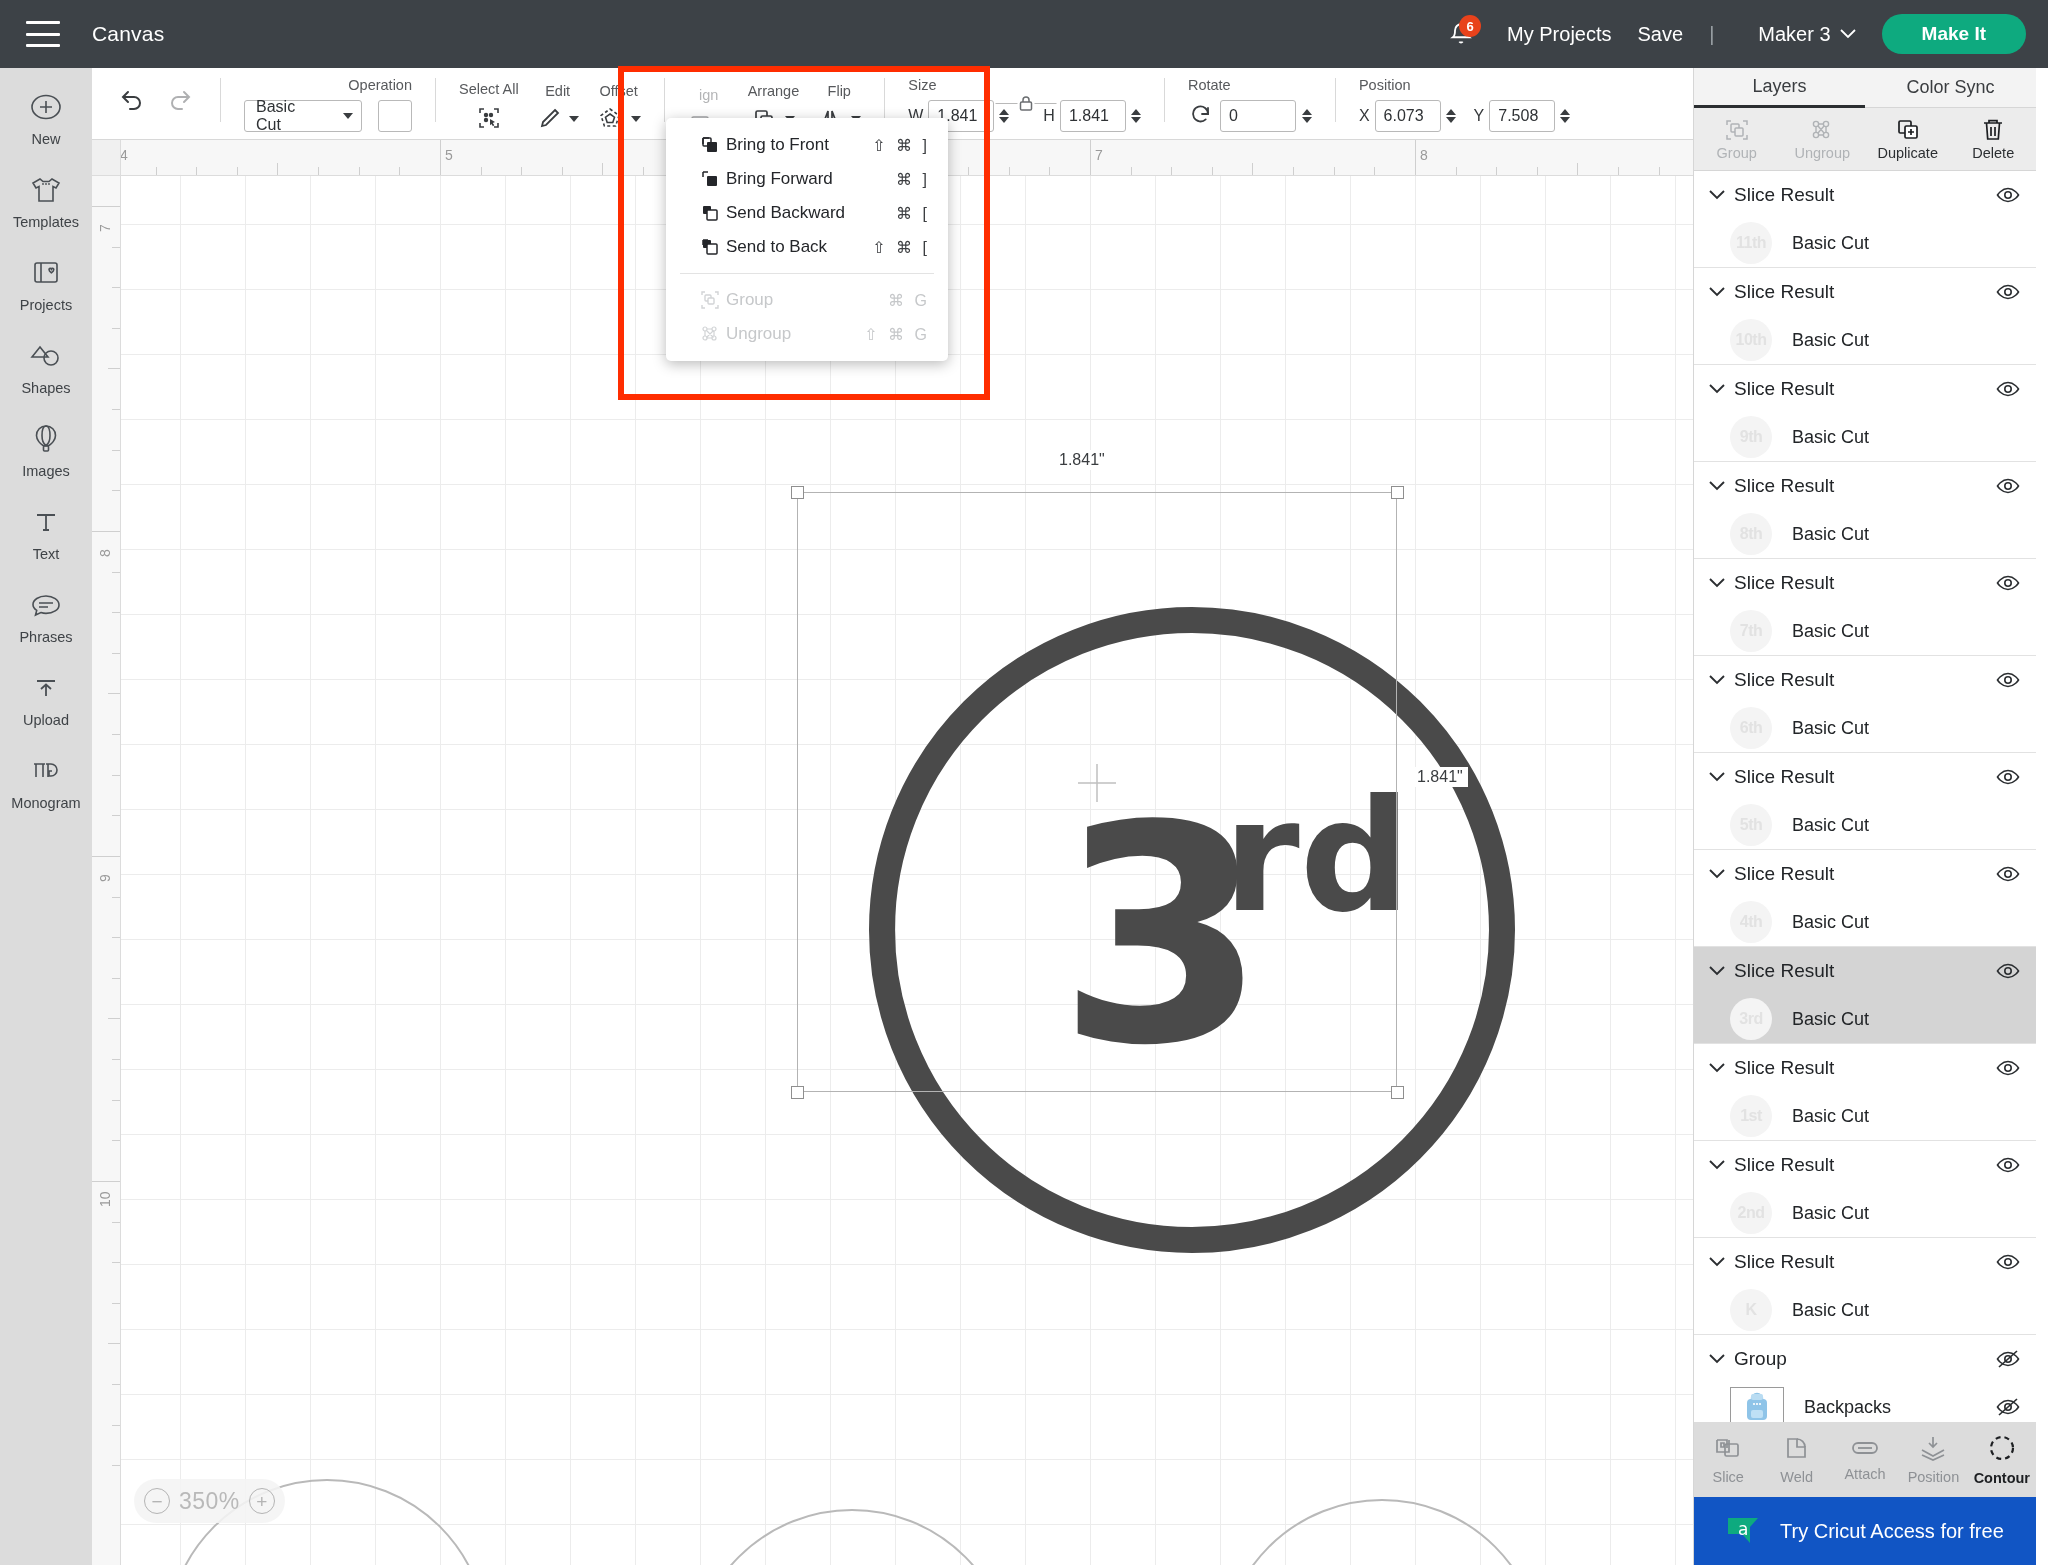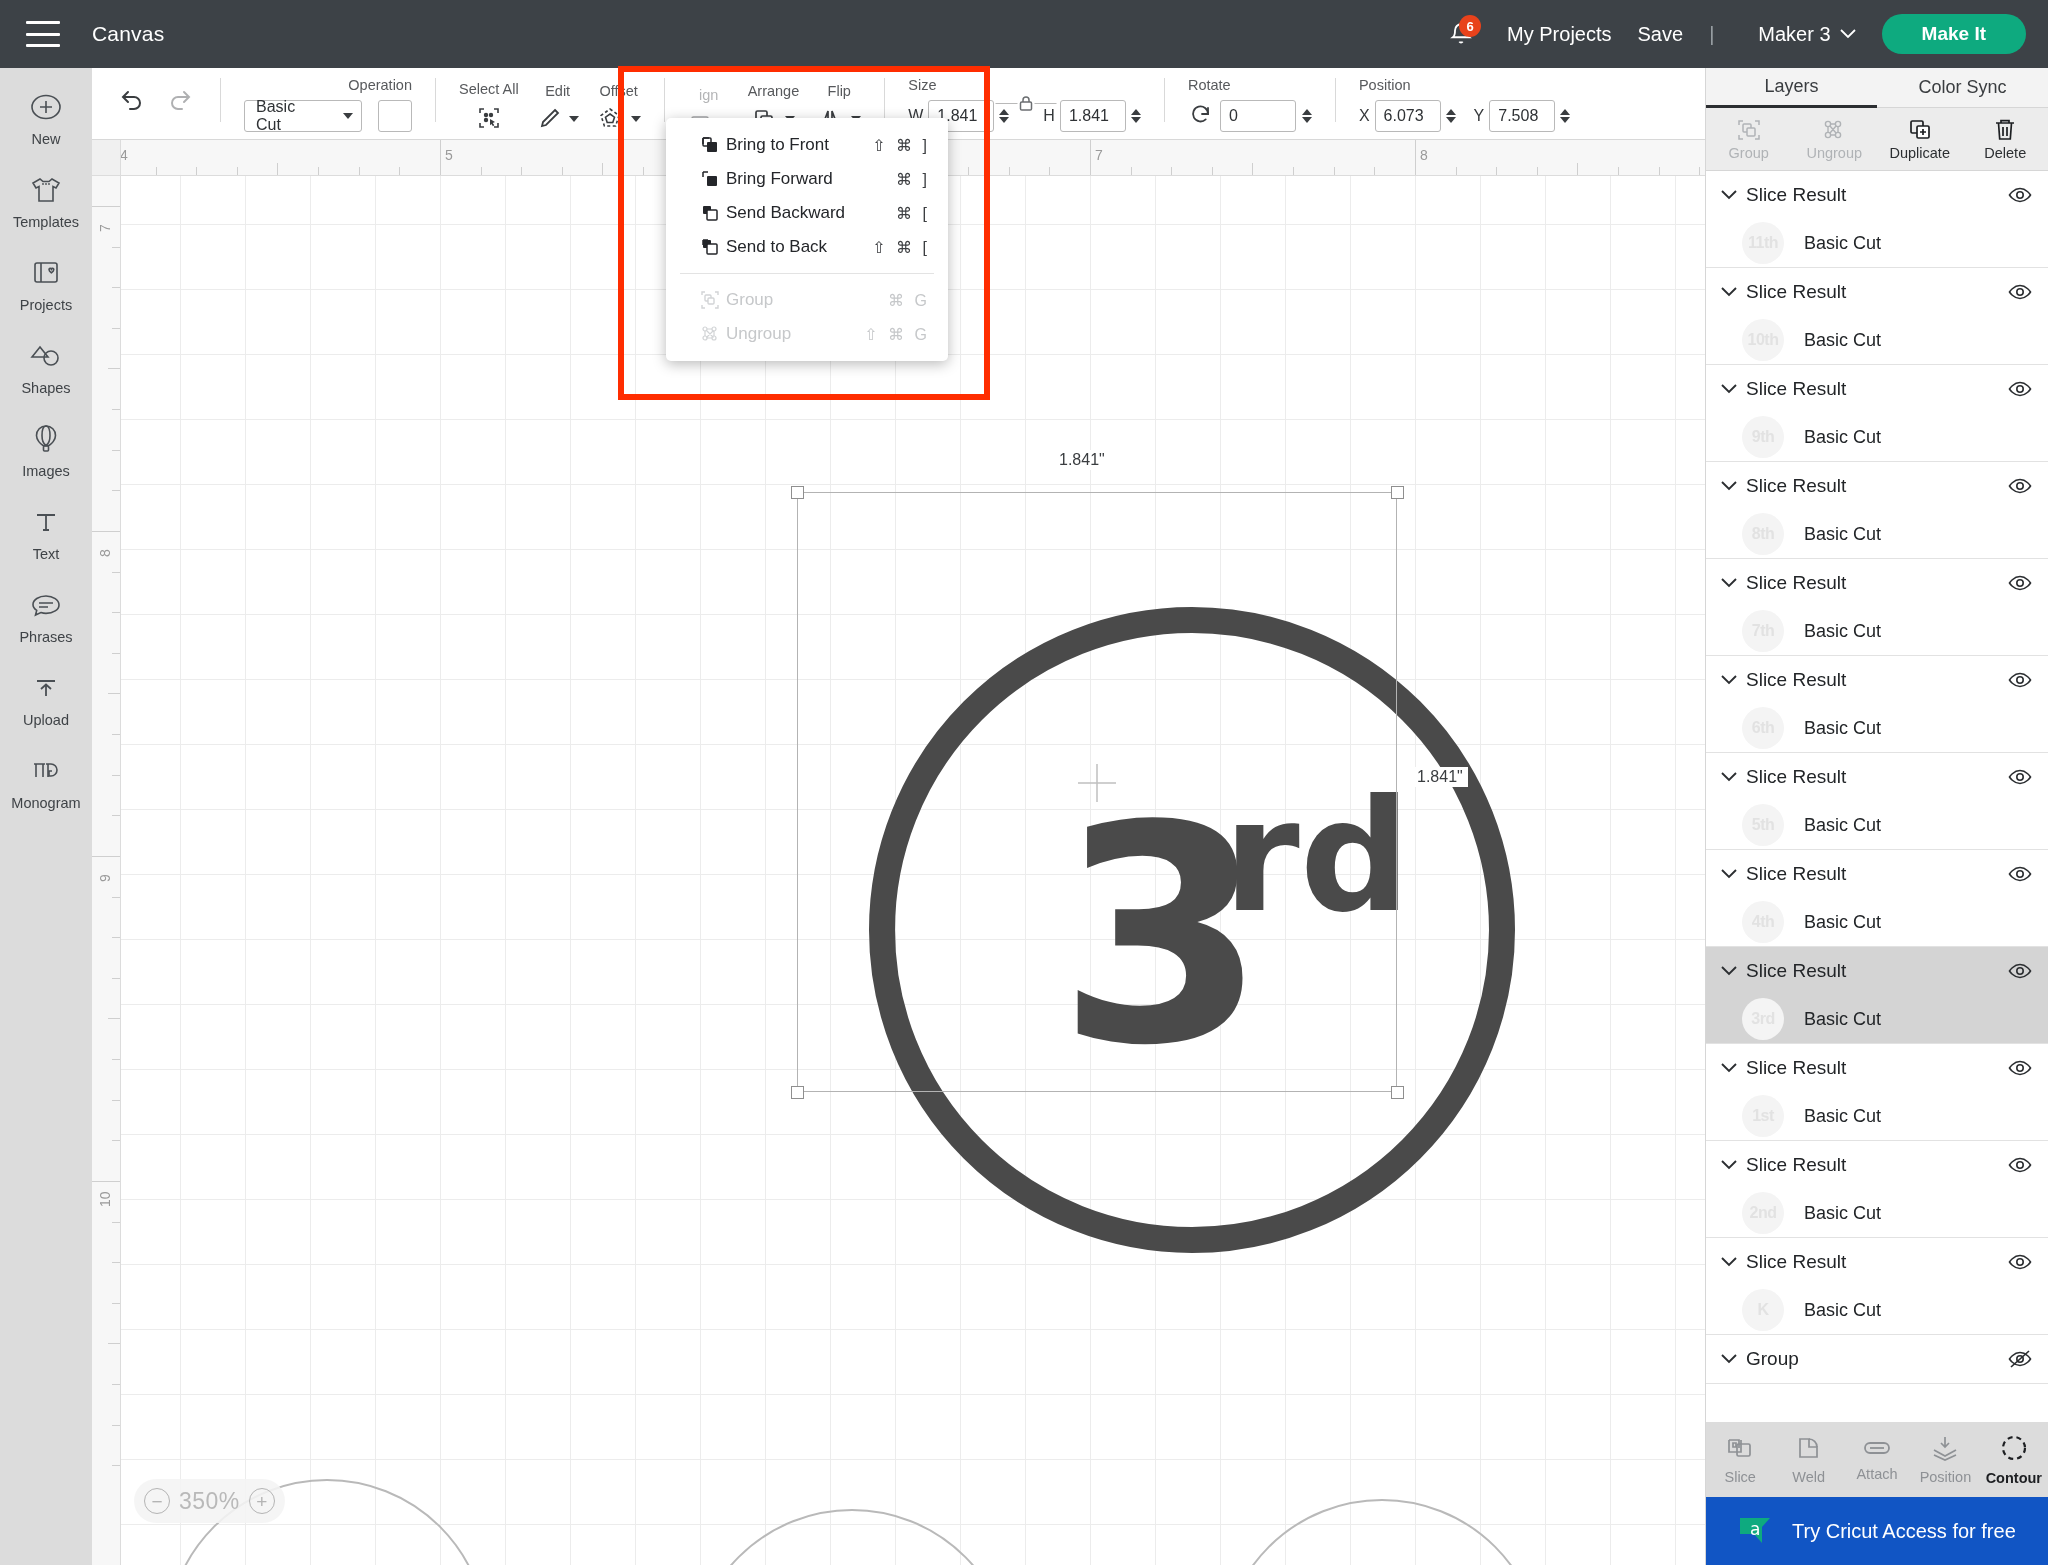--- a/index.html
+++ b/index.html
@@ -108,21 +108,21 @@
   .zoomctl .zb { width:26px;height:26px;border-radius:50%;border:1.6px solid #b4b4b4; display:flex;align-items:center;justify-content:center;
     color:#b4b4b4; font-size:19px; cursor:pointer; line-height:1;}
   .zoomval { font-size:23px; color:#b9b9b9; letter-spacing:.5px;}
 
   
   .sel-box { position:absolute; border:1px solid #b3b3b3;}
   .handle { position:absolute; width:13px;height:13px;background:#fff;border:1px solid #8f8f8f; cursor:pointer;}
   .dim-lbl { position:absolute; background:#fff; font-size:16px; color:#3a3d40; padding:1px 5px; white-space:nowrap;}
 
   
-  .panel { position:absolute; top:68px; right:0; width:343px; height:1497px; background:#fff;
+  .panel { position:absolute; top:68px; right:12px; width:343px; height:1497px; background:#fff;
     border-left:1px solid #d6d6d6; display:flex; flex-direction:column;}
   .tabs { display:flex; height:40px; background:#f3f3f3;}
   .tab { flex:1; display:flex; align-items:center; justify-content:center; font-size:18px; color:#3a3d40; cursor:pointer;}
   .tab.active { border-bottom:3px solid #2b2e31; font-weight:normal;}
   .tab.inactive { border-bottom:1px solid #d6d6d6;}
   .panel-actions { display:flex; height:63px; background:#ececec; border-bottom:1px solid #d6d6d6;}
   .pa { flex:1; display:flex; flex-direction:column; align-items:center; justify-content:center; gap:2px; cursor:pointer;}
   .pa-lbl { font-size:14.5px; color:#2c2f32;}
   .pa.disabled .pa-lbl { color:#b0b3b6;}
   .pa.disabled svg { color:#b0b3b6;}
@@ -938,20 +938,41 @@
             </span>
             <span class="lyr-title">Group</span>
             <span class="eye">
               <svg width="24" height="18" viewBox="0 0 24 18" fill="none" stroke="currentColor" stroke-width="1.6">
                 <path d="M1.5 9S5.5 2.5 12 2.5 22.5 9 22.5 9 18.5 15.5 12 15.5 1.5 9 1.5 9z"></path>
                 <circle cx="12" cy="9" r="3.2"></circle>
                 <path d="M3 17L21 1"></path>
               </svg>
             </span>
           </div>
+          <div class="lyr-child">
+            <span class="thumb-sq">
+              <svg width="34" height="32" viewBox="0 0 34 32">
+                <rect x="7" y="8" width="20" height="21" rx="4" fill="#8fc4e8"></rect>
+                <path d="M12 8a5 5 0 0 1 10 0" fill="none" stroke="#8fc4e8" stroke-width="2.4"></path>
+                <rect x="11" y="3" width="12" height="6" rx="2" fill="#b9dcf2"></rect>
+                <rect x="11" y="19" width="12" height="8" rx="2" fill="#bfe0f5"></rect>
+                <circle cx="14" cy="13" r="1.1" fill="#fff"></circle>
+                <circle cx="17" cy="13" r="1.1" fill="#fff"></circle>
+                <circle cx="20" cy="13" r="1.1" fill="#fff"></circle>
+              </svg>
+            </span>
+            <span class="lyr-child-lbl">Backpacks</span>
+            <span style="margin-left:auto;" class="eye">
+              <svg width="24" height="18" viewBox="0 0 24 18" fill="none" stroke="currentColor" stroke-width="1.6">
+                <path d="M1.5 9S5.5 2.5 12 2.5 22.5 9 22.5 9 18.5 15.5 12 15.5 1.5 9 1.5 9z"></path>
+                <circle cx="12" cy="9" r="3.2"></circle>
+                <path d="M3 17L21 1"></path>
+              </svg>
+            </span>
+          </div>
         </div>
       </div>
 
     <div class="bottom-tools" id="bottomtools">
         <div class="bt">
           <span><svg width="30" height="28" viewBox="0 0 30 28" fill="none" stroke="currentColor" stroke-width="1.7">
               <path d="M4 6h10v8"></path>
               <path d="M4 6v12h12V6" stroke-dasharray="0"></path>
               <rect x="12" y="10" width="13" height="12" rx="1.5"></rect>
               <path d="M8 9h3v4H8z"></path>

